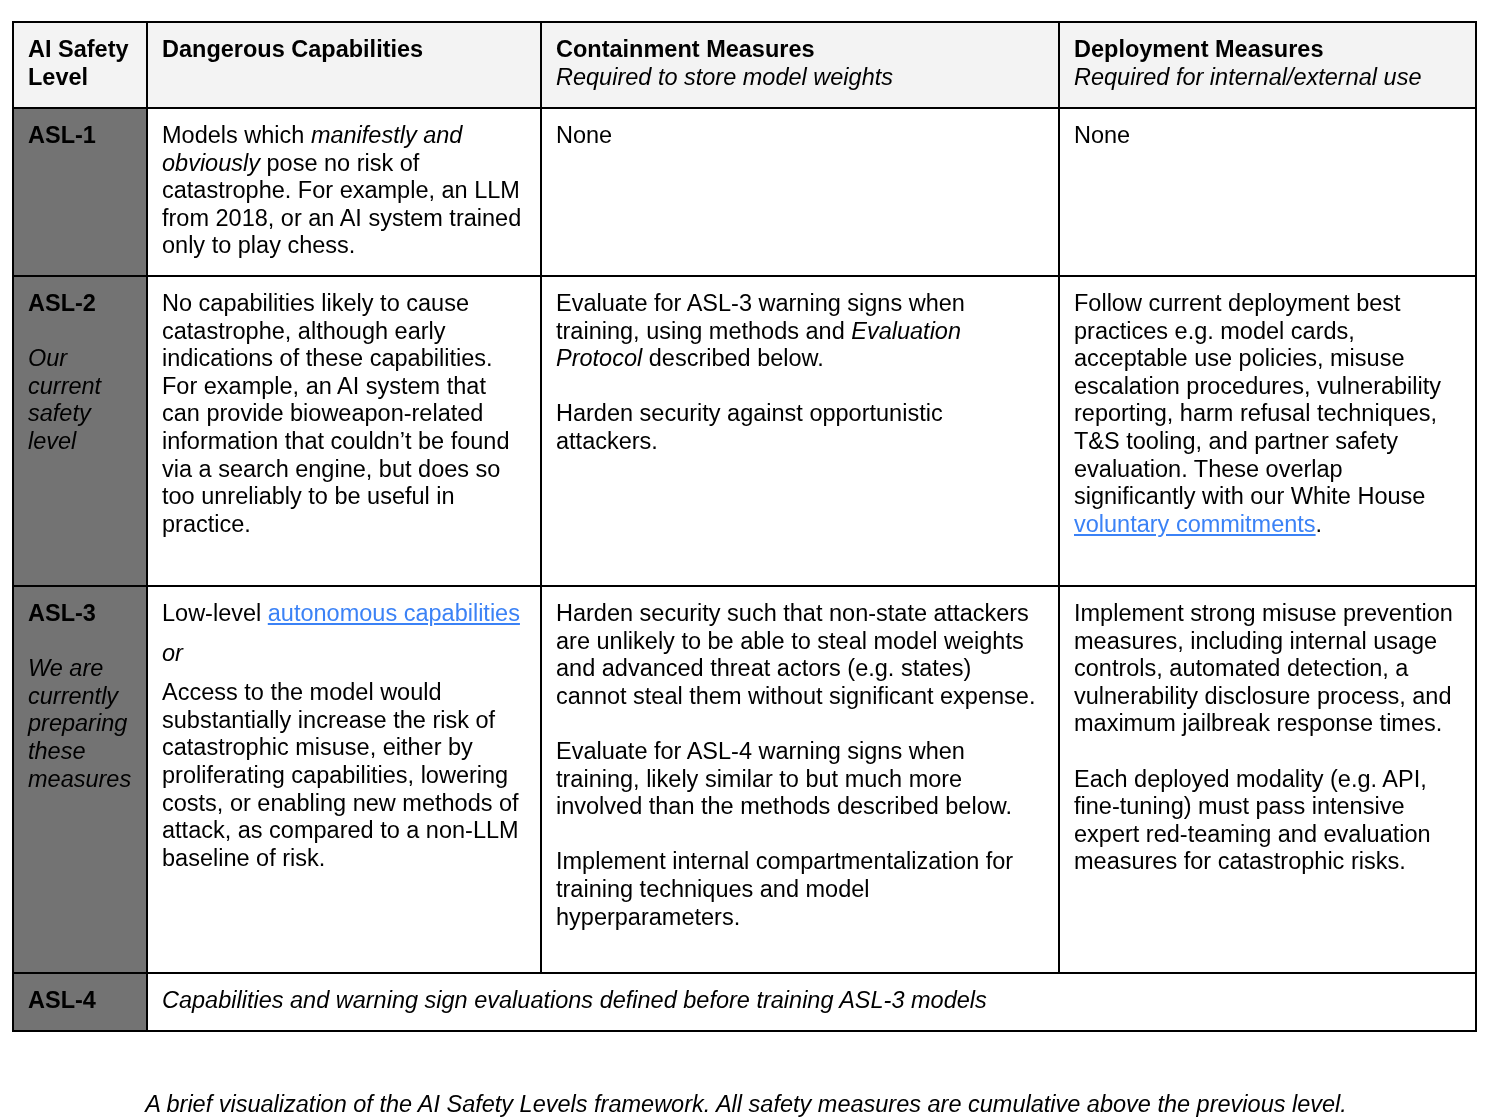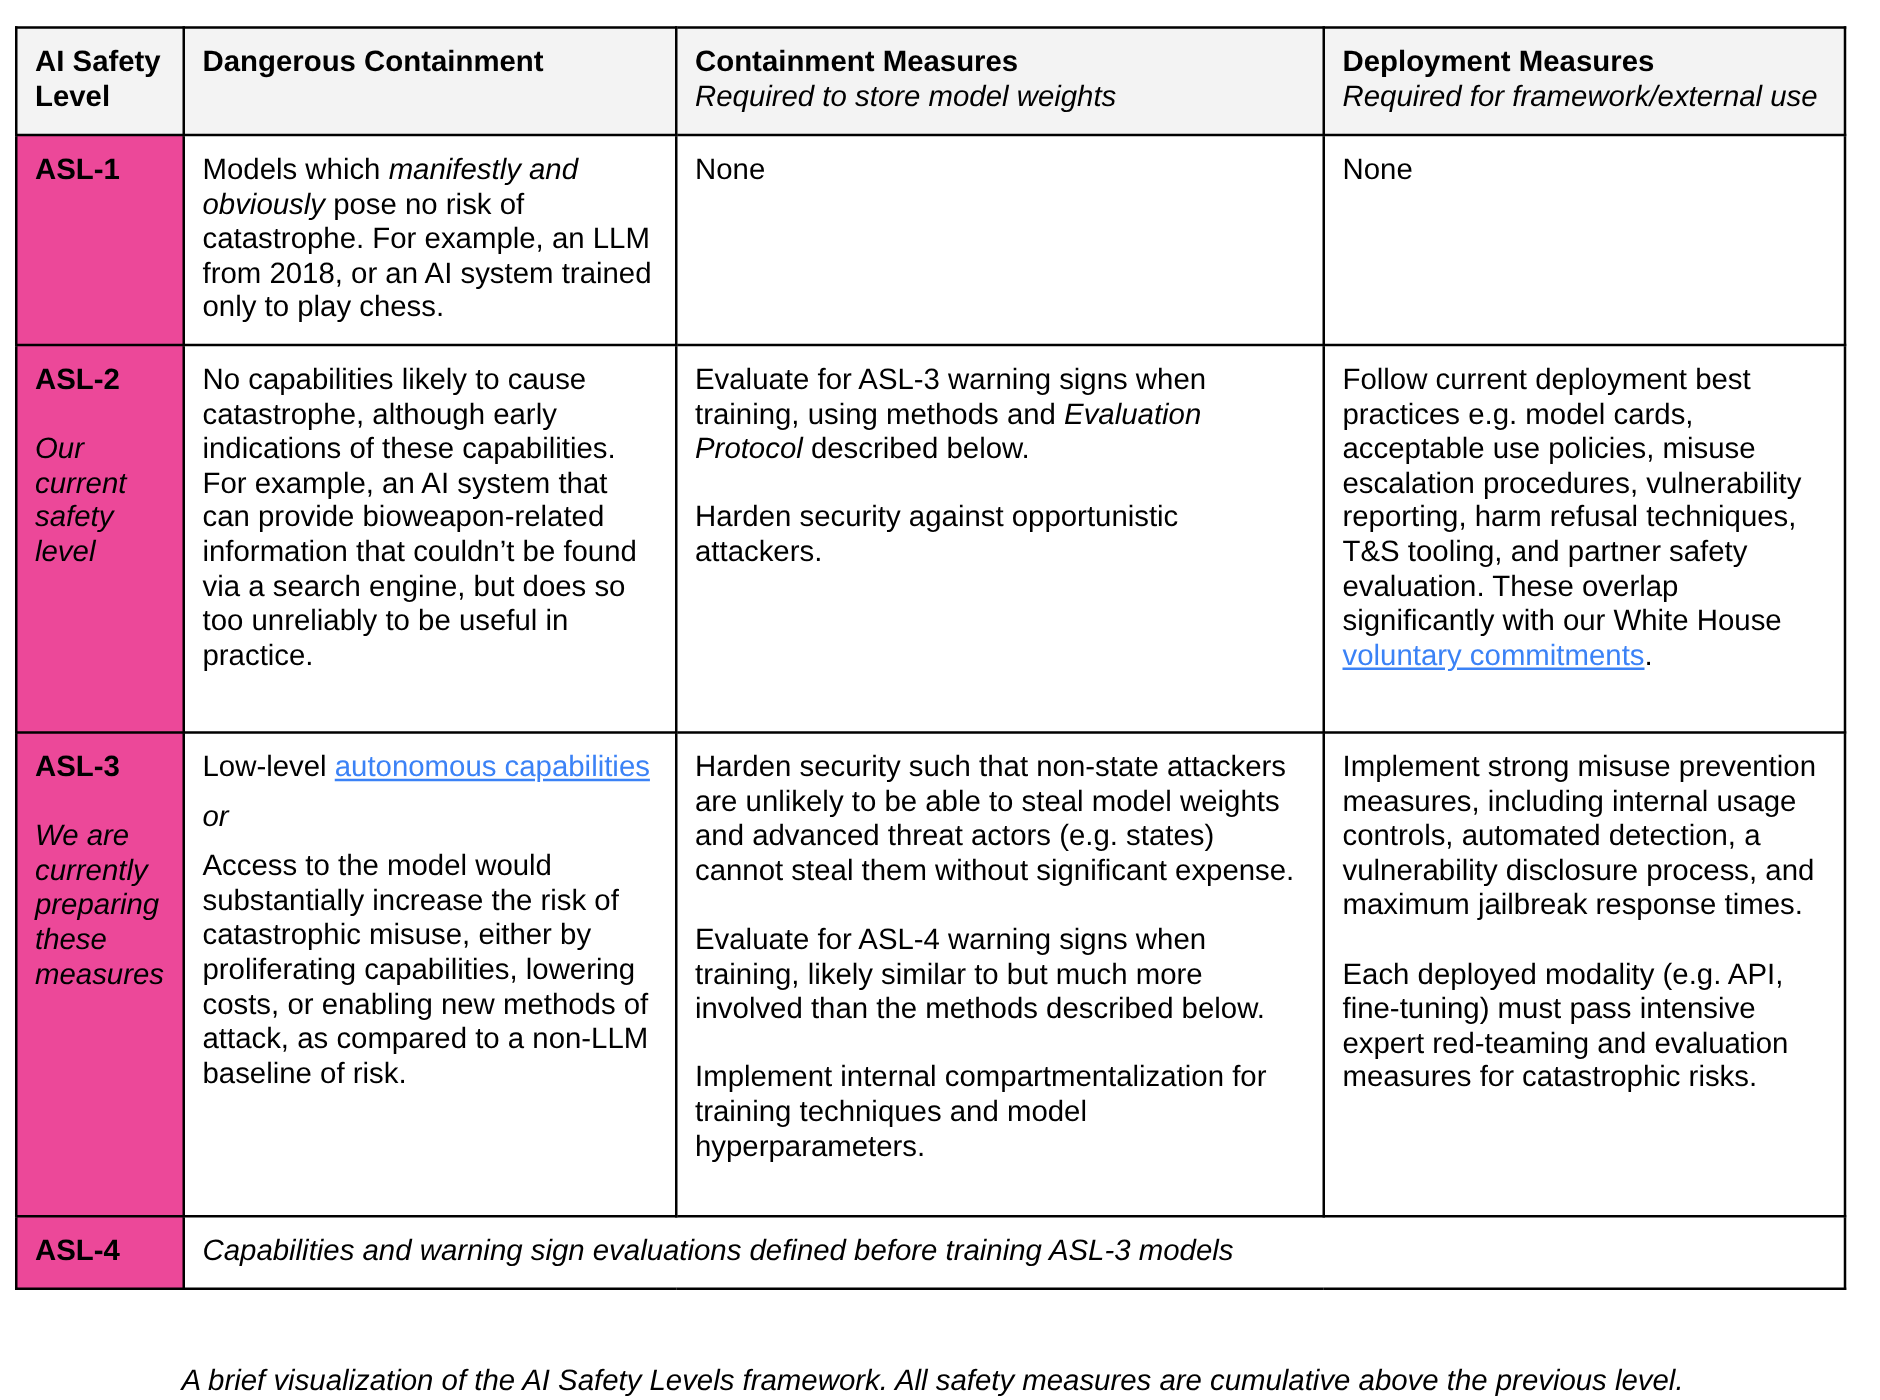--- a/index.html
+++ b/index.html
@@ -30,21 +30,21 @@
       vertical-align: top;
       text-align: left;
       padding: 13px 13px 9px 14px;
     }
     col.c1 { width: 134px; }
     col.c2 { width: 394px; }
     col.c3 { width: 518px; }
     col.c4 { width: 417px; }
     th { font-weight: normal; }
     .hdr-cell { background: #f3f3f3; }
-    .level-cell { background: #ec4899; }
+    .level-cell { background: #737373; }
     .bold { font-weight: bold; }
     .ital { font-style: italic; }
     .link {
       color: #3b82f6;
       text-decoration: underline;
     }
     .para-gap { margin-top: 27.6px; }
     .small-gap { margin-top: 12px; }
     .level-sub { margin-top: 27.6px; font-style: italic; }
     tr.row-head { height: 86px; }
@@ -79,29 +79,29 @@
       <col class="c2">
       <col class="c3">
       <col class="c4">
   </colgroup>
   <tbody>
       <tr class="row-head">
     <th class="hdr-cell bold">
       <span>AI Safety Level</span>
     </th>
     <th class="hdr-cell bold">
-      <span>Dangerous Containment</span>
+      <span>Dangerous Capabilities</span>
     </th>
     <th class="hdr-cell">
       <div class="bold">Containment Measures</div>
       <div class="ital">Required to store model weights</div>
     </th>
     <th class="hdr-cell">
       <div class="bold">Deployment Measures</div>
-      <div class="ital">Required for framework/external use</div>
+      <div class="ital">Required for internal/external use</div>
     </th>
   </tr>
 
   <tr class="row-1">
     <td class="level-cell">
       <div class="bold">ASL-1</div>
     </td>
     <td>
       <span>Models which </span><span class="ital">manifestly and obviously</span><span> pose no risk of catastrophe. For example, an LLM from 2018, or an AI system trained only to play chess.</span>
     </td>

